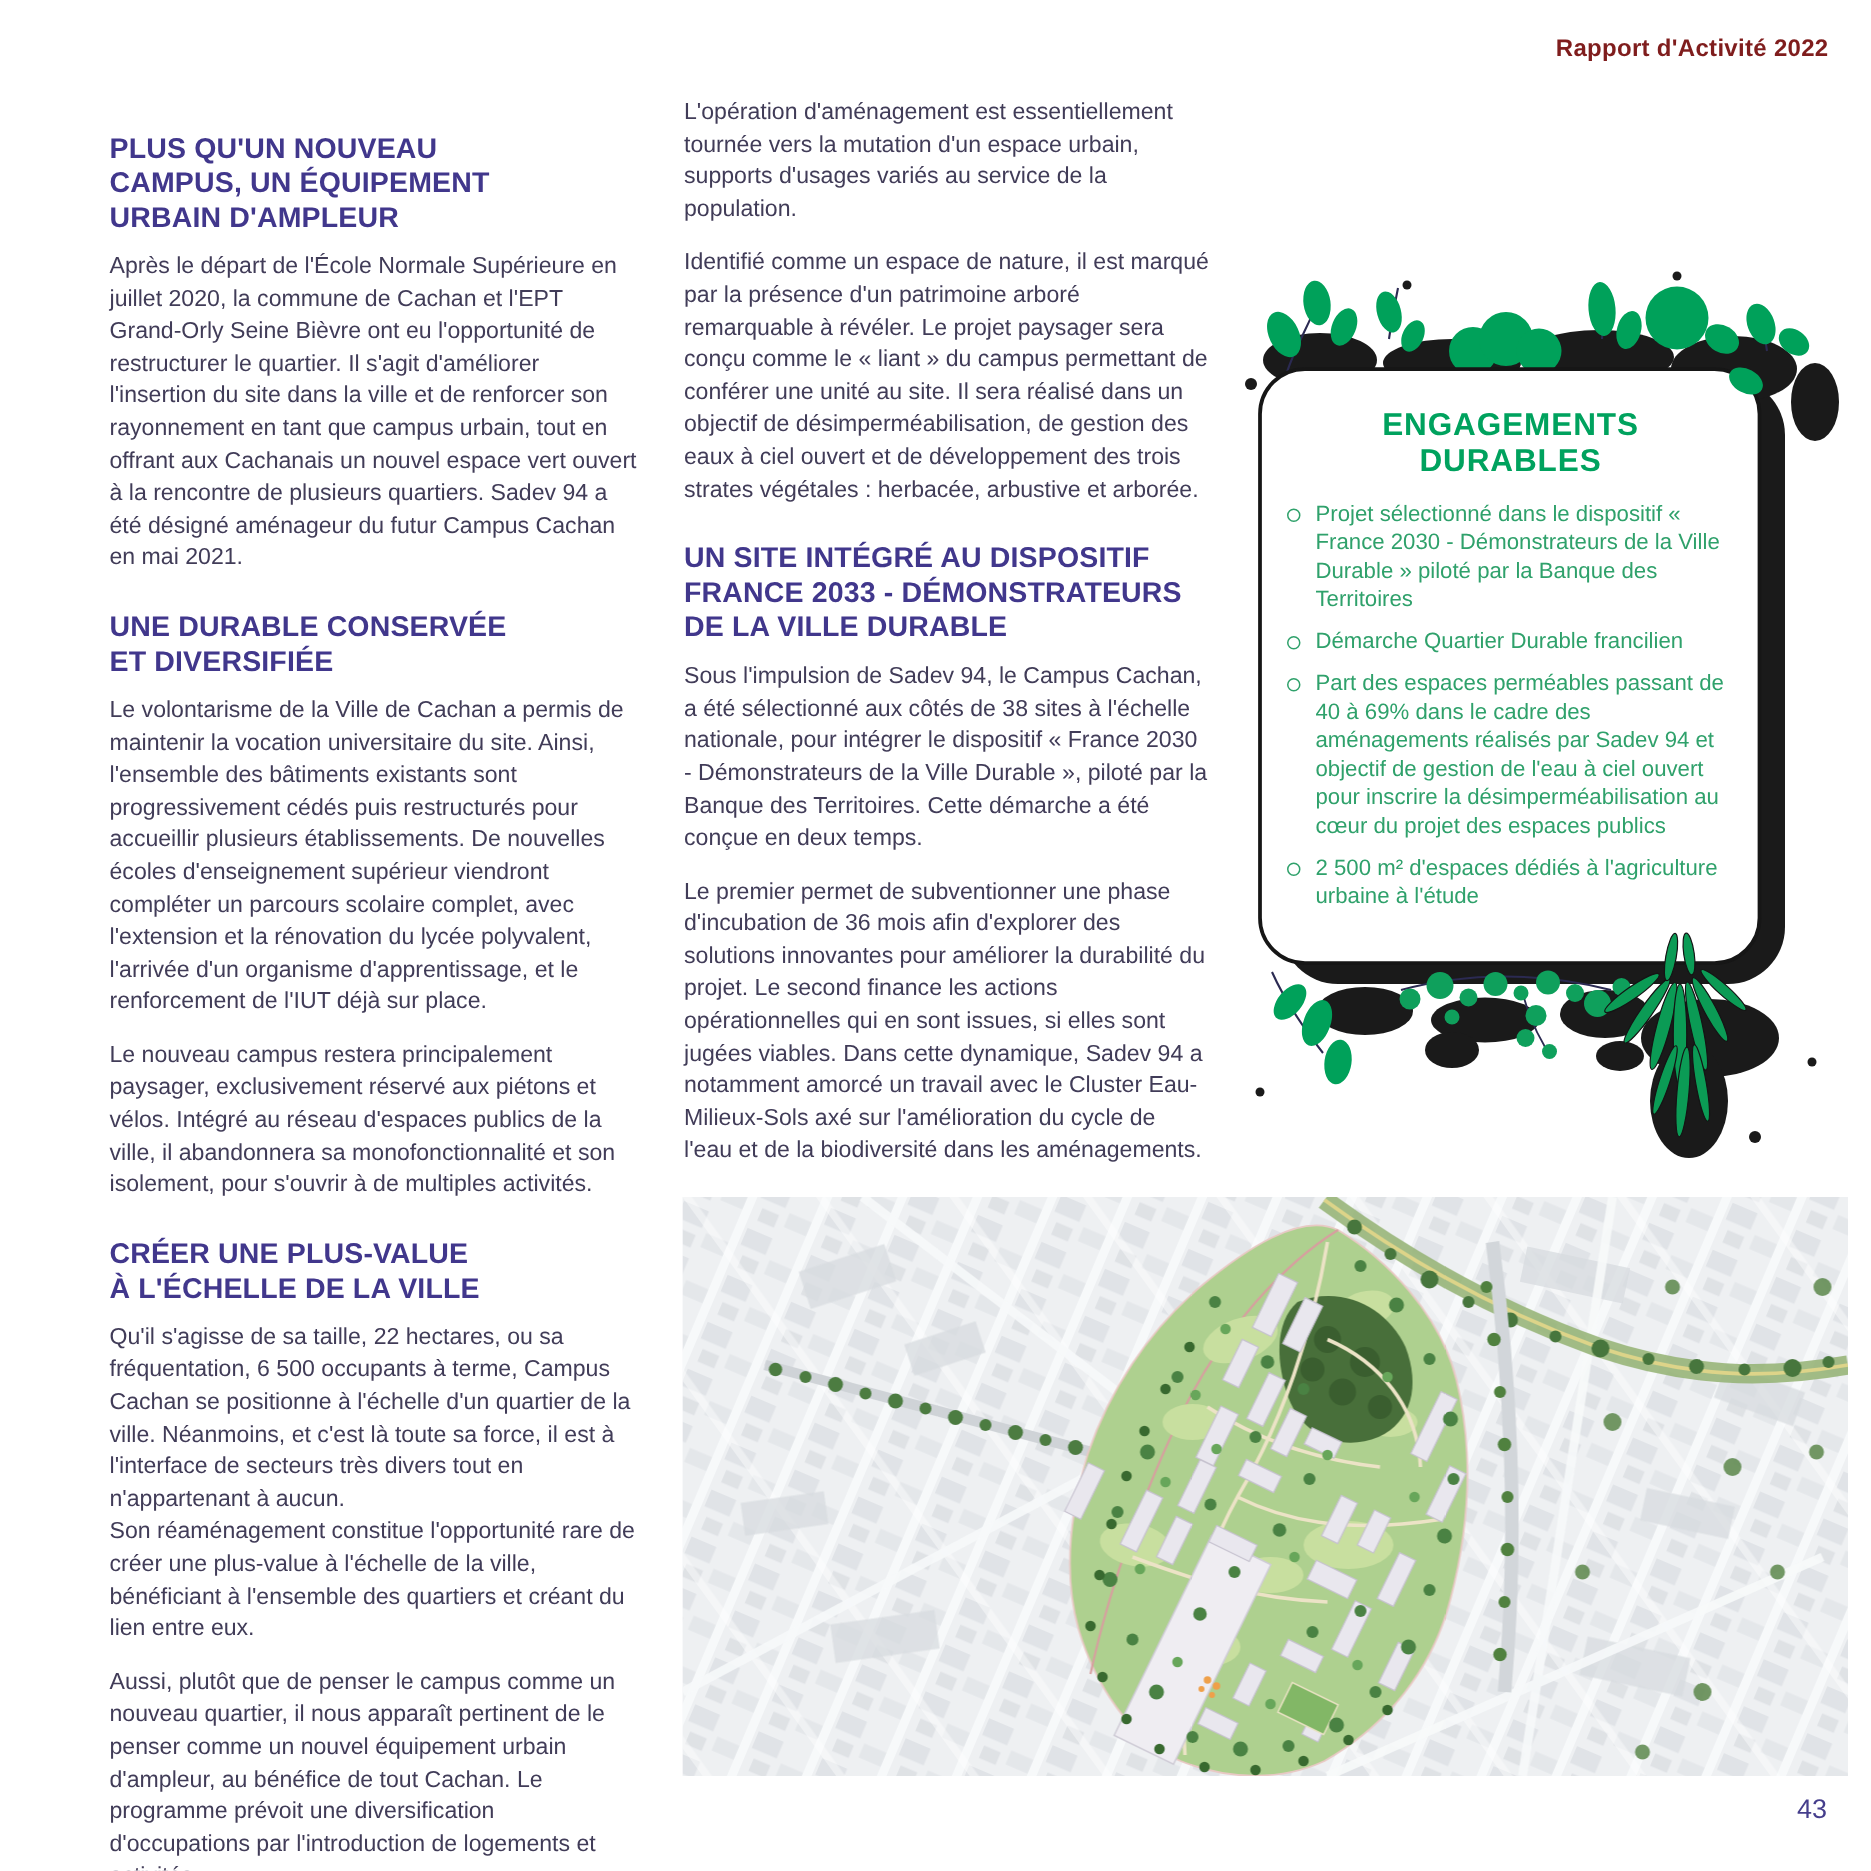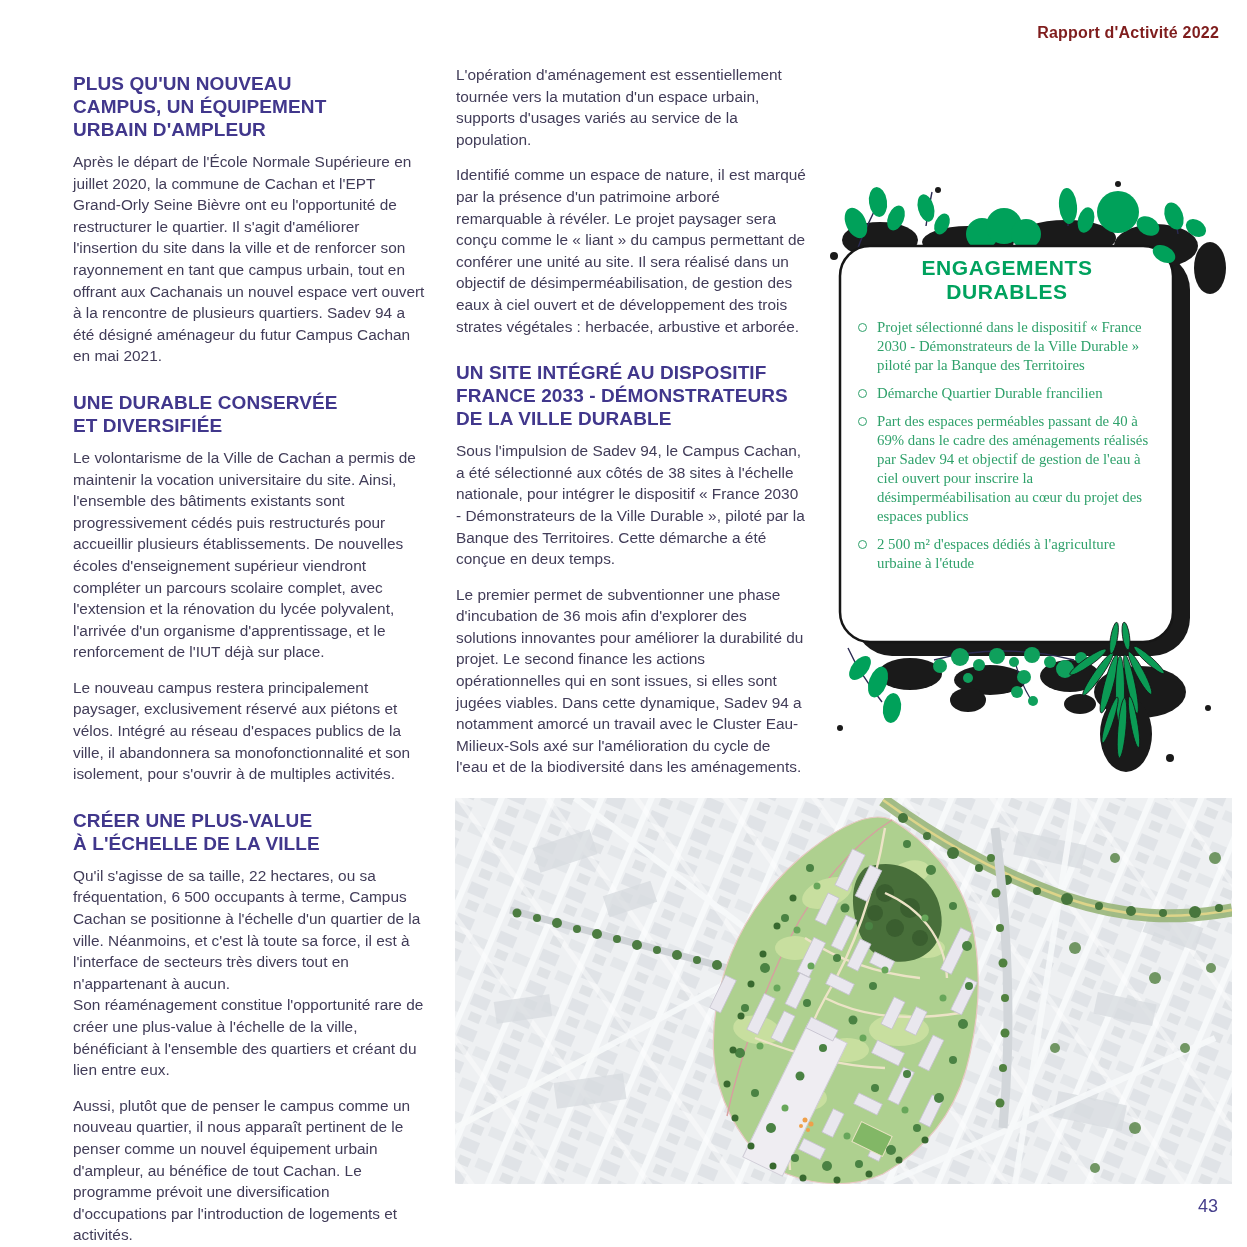--- a/index.html
+++ b/index.html
@@ -16,34 +16,34 @@
     position:absolute;bottom:30px;right:29px;
     font-size:18px;font-weight:normal;color:#453e8c;
   }
   .col{position:absolute;}
   .col-left{left:73px;top:72px;width:368px;}
   .col-mid{left:456px;top:64px;width:366px;}
   .section-heading{
     font-size:19px;line-height:23px;font-weight:bold;color:#41378c;
     margin:24px 0 10px 0;white-space:pre-line;letter-spacing:.1px;
   }
-  .section:first-child .section-heading{margin-top:0;}
+  .section:first-child .section-heading{margin-top:16px;}
   .para{
     font-size:15.4px;line-height:21.6px;color:#413c58;margin:0 16px 14px 0;
     white-space:pre-line;font-weight:500;
   }
   
   .engagements{position:absolute;left:818px;top:168px;width:412px;height:608px;}
   .engagements svg{position:absolute;left:0;top:0;}
-  .box-content{position:absolute;left:40px;top:88px;width:298px;}
+  .box-content{position:absolute;left:40px;top:104px;width:298px;}
   .box-title{
     text-align:center;color:#00a25e;font-weight:bold;font-size:21px;line-height:24px;
     letter-spacing:.6px;margin:0 0 14px 0;white-space:pre-line;
   }
-  .commitments{list-style:none;margin:0;padding:0;display:flex;flex-direction:column;gap:9px;font-family:Liberation Serif, serif;}
+  .commitments{list-style:none;margin:0;padding:0;display:flex;flex-direction:column;gap:9px;}
   .commitments li{display:flex;gap:10px;font-size:14.8px;line-height:19px;color:#2fa16b;}
   .bullet-ring{
     flex:0 0 auto;width:7px;height:7px;border:1.6px solid #2fa16b;border-radius:50%;
     margin-top:5px;background:transparent;
   }
   
   .campus-map{position:absolute;left:455px;top:798px;width:777px;height:386px;}
 </style>
 </head>
 <body>

